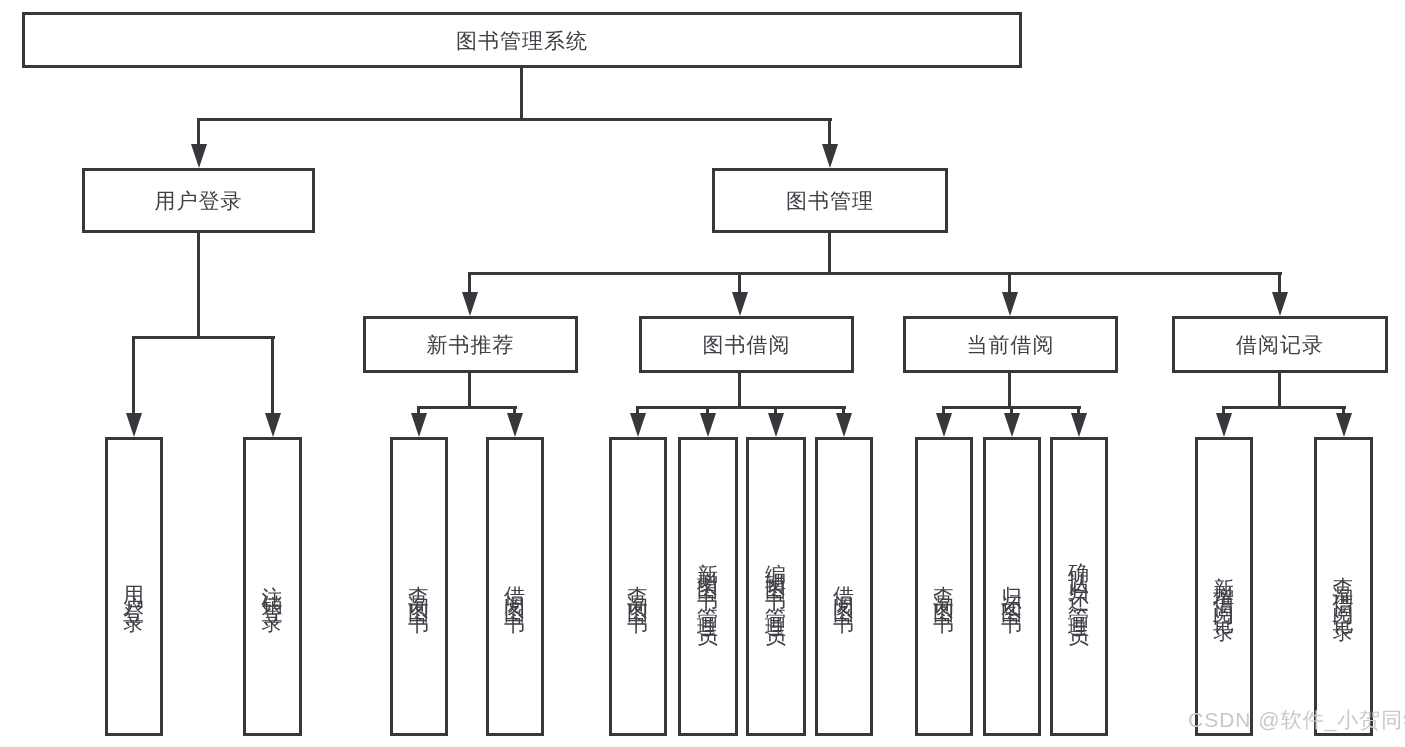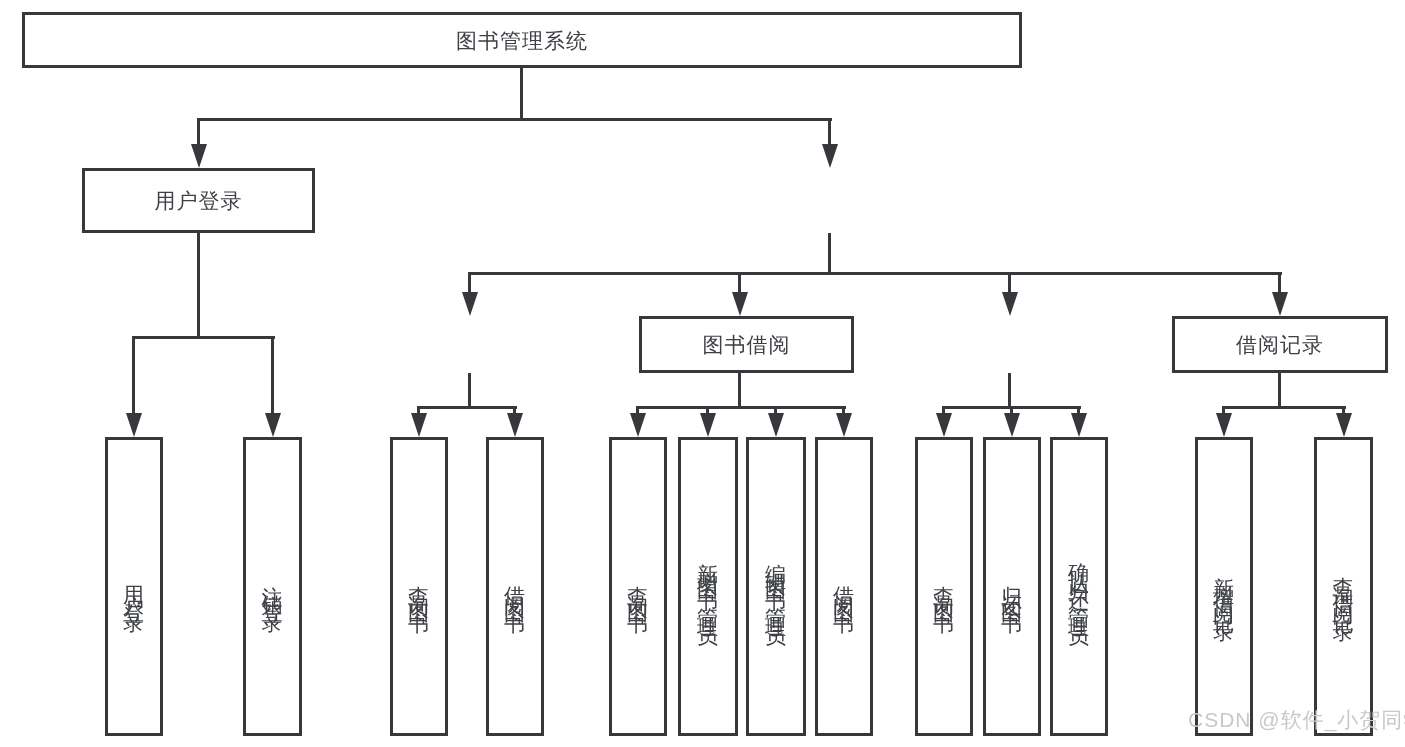--- a/index.html
+++ b/index.html
@@ -85,41 +85,50 @@
   <div class="vline" style="left:520px; top:68px; height:50px;"></div>
   <div class="hline" style="left:197px; top:118px; width:635px;"></div>
   <div class="shaft" style="left:197px; top:118px; height:30px;"></div>
   <div class="arrow" style="left:191px; top:144px;"></div>
   <div class="shaft" style="left:828px; top:118px; height:30px;"></div>
   <div class="arrow" style="left:822px; top:144px;"></div>
 
   <div class="box" style="left:82px; top:168px; width:233px; height:65px;">
     <span>用户登录</span>
   </div>
+  <div class="box" style="left:712px; top:168px; width:236px; height:65px;">
+    <span>图书管理</span>
+  </div>
 
   <div class="vline" style="left:197px; top:233px; height:103px;"></div>
   <div class="hline" style="left:132px; top:336px; width:143px;"></div>
   <div class="shaft" style="left:132px; top:336px; height:81px;"></div>
   <div class="arrow" style="left:126px; top:413px;"></div>
   <div class="shaft" style="left:271px; top:336px; height:81px;"></div>
   <div class="arrow" style="left:265px; top:413px;"></div>
 
   <div class="vline" style="left:828px; top:233px; height:39px;"></div>
   <div class="hline" style="left:468px; top:272px; width:814px;"></div>
   <div class="shaft" style="left:468px; top:272px; height:24px;"></div>
   <div class="arrow" style="left:462px; top:292px;"></div>
   <div class="shaft" style="left:738px; top:272px; height:24px;"></div>
   <div class="arrow" style="left:732px; top:292px;"></div>
   <div class="shaft" style="left:1008px; top:272px; height:24px;"></div>
   <div class="arrow" style="left:1002px; top:292px;"></div>
   <div class="shaft" style="left:1278px; top:272px; height:24px;"></div>
   <div class="arrow" style="left:1272px; top:292px;"></div>
 
+  <div class="box" style="left:363px; top:316px; width:215px; height:57px;">
+    <span>新书推荐</span>
+  </div>
   <div class="box" style="left:633px; top:316px; width:215px; height:57px;margin-left:6px;">
     <span>图书借阅</span>
+  </div>
+  <div class="box" style="left:903px; top:316px; width:215px; height:57px;">
+    <span>当前借阅</span>
   </div>
   <div class="box" style="left:1172px; top:316px; width:216px; height:57px;">
     <span>借阅记录</span>
   </div>
 
   <div class="vline" style="left:468px; top:373px; height:33px;"></div>
   <div class="hline" style="left:417px; top:406px; width:100px;"></div>
   <div class="shaft" style="left:417px; top:406px; height:9px;"></div>
   <div class="arrow" style="left:411px; top:413px;"></div>
   <div class="shaft" style="left:513px; top:406px; height:9px;"></div>

